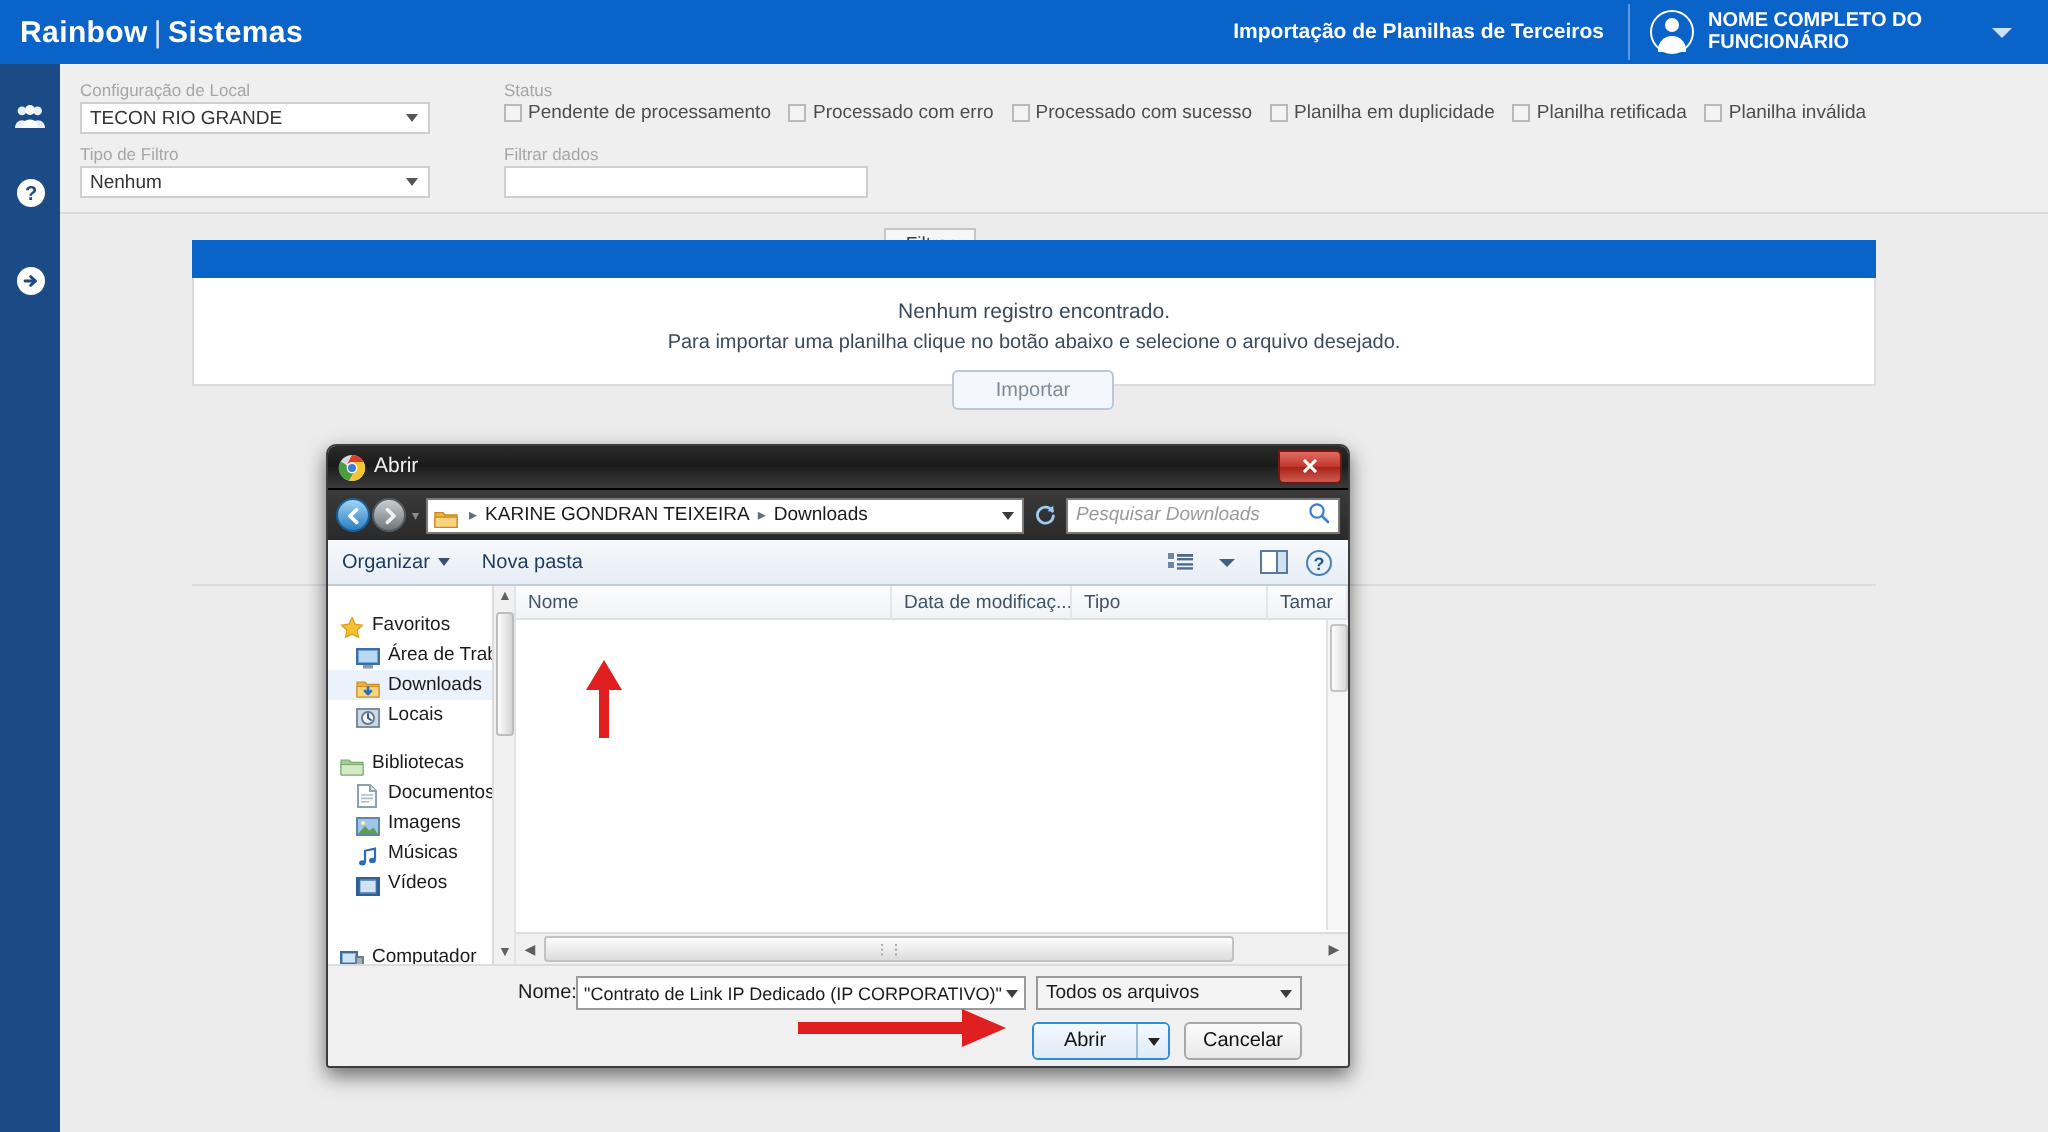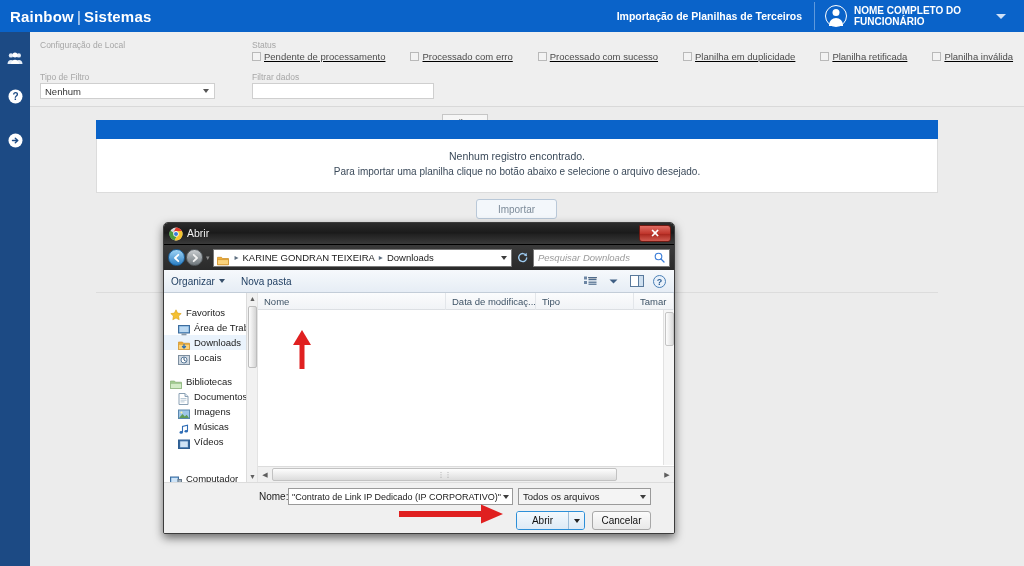--- a/index.html
+++ b/index.html
@@ -78,21 +78,21 @@
   }
   .sel-box .caret {
     position: absolute; right: 5px; top: 50%; margin-top: -2px;
     width: 0; height: 0; border-left: 3px solid transparent; border-right: 3px solid transparent;
     border-top: 4px solid #555;
   }
   #fld-local { position: absolute; left: 10px; top: 8px; }
   #fld-tipo  { position: absolute; left: 10px; top: 40px; }
 
   #status-group { position: absolute; left: 222px; top: 8px; }
-  #status-row { display: flex; align-items: center; gap: 16px; text-decoration: underline; }
+  #status-row { display: flex; align-items: center; gap: 0px; }
   .cb-item { display: flex; align-items: center; margin-right: 9px; white-space: nowrap; }
   .cb {
     width: 9px; height: 9px; border: 1px solid #b9b9b9; background: #f3f3f3;
     margin-right: 3px; flex: 0 0 auto;
   }
   .cb-label { font-size: 9.5px; color: #4c4c4c; }
 
   #fld-filtrar { position: absolute; left: 222px; top: 40px; }
   #filtrar-input {
     width: 182px; height: 16px; background: #fff; border: 1px solid #cfcfcf;
@@ -107,21 +107,21 @@
   
   #result-panel { position: absolute; left: 96px; top: 120px; width: 842px; }
   #result-head { height: 19px; background: #0a63c9; }
   #result-body {
     background: #fff; border: 1px solid #dcdcdc; border-top: none;
     padding: 9px 0 12px 0; text-align: center;
   }
   #no-records { font-size: 10.5px; color: #3b4a5a; line-height: 16px; }
   #no-records-hint { font-size: 10px; color: #3b4a5a; line-height: 16px; }
   #importar-btn {
-    position: absolute; left: 476px; top: 199px;
+    position: absolute; left: 476px; top: 185px;
     width: 81px; height: 20px; border: 1px solid #b9c8d8; border-radius: 3px;
     background: #f3f7fb; font-size: 10px; color: #7d8b99;
     display: flex; align-items: center; justify-content: center;
   }
   #hr-faint {
     position: absolute; left: 96px; top: 292px; width: 842px; height: 1px; background: #dcdcdc;
   }
 
   
   #dialog {
@@ -380,20 +380,24 @@
             <path d="M4.5 7.5h5M7.3 5.3L9.8 7.5 7.3 9.7" stroke="#1c4a84" stroke-width="1.4" fill="none" stroke-linecap="round" stroke-linejoin="round"></path>
           </svg>
       </span>
     </div>
   </div>
 
   <div id="filter-bar">
 
     <div id="fld-local">
       <div class="field-label">Configuração de Local</div>
+      <div class="sel-box">
+        <span>TECON RIO GRANDE</span>
+        <span class="caret"></span>
+      </div>
     </div>
 
     <div id="fld-tipo">
       <div class="field-label">Tipo de Filtro</div>
       <div class="sel-box">
         <span>Nenhum</span>
         <span class="caret"></span>
       </div>
     </div>
 

